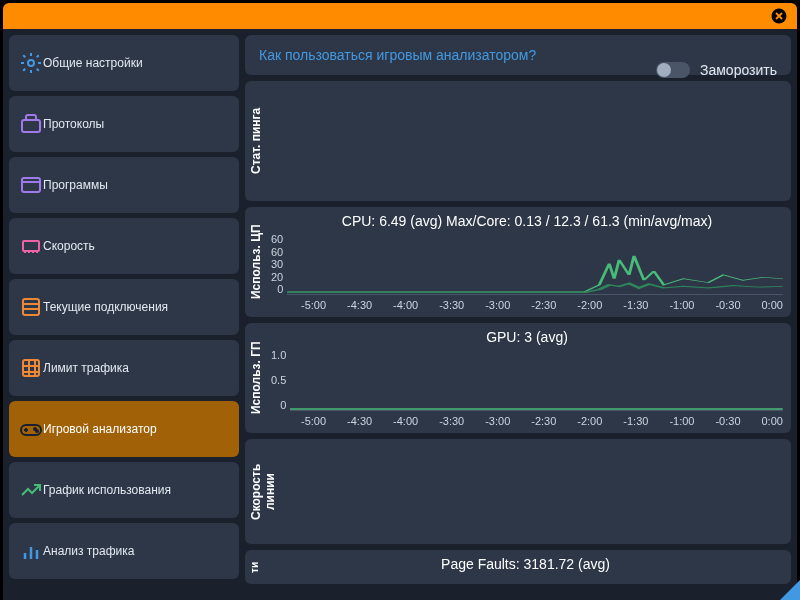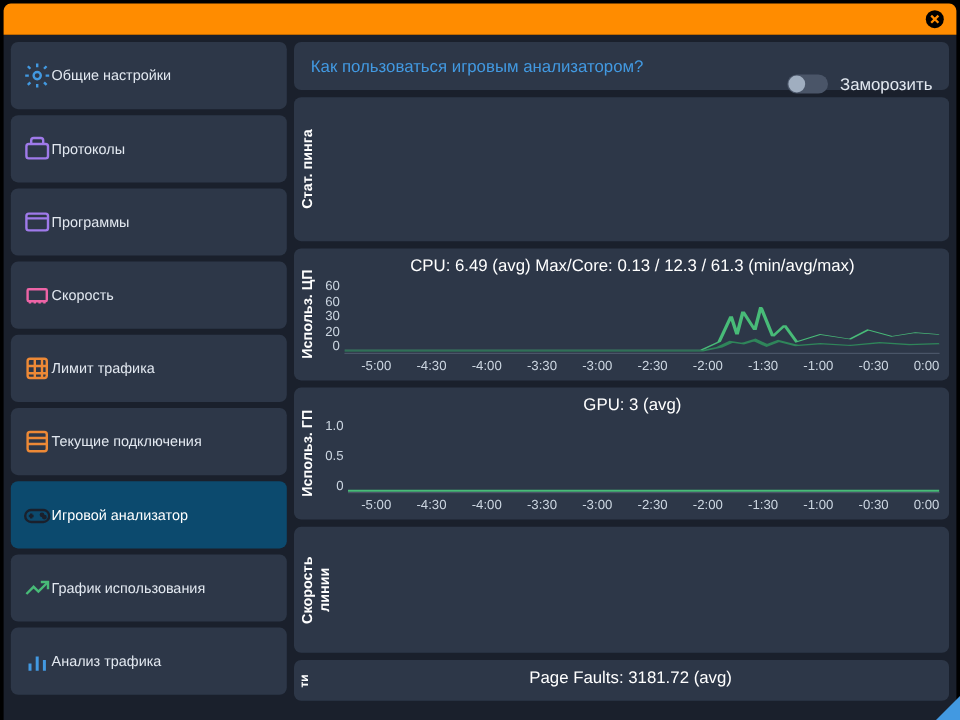--- a/index.html
+++ b/index.html
@@ -46,21 +46,21 @@
     border-radius: 6px;
     height: 56px;
     display: flex;
     align-items: center;
     padding: 0 10px;
     cursor: pointer;
     color: #e2e8f0;
     font-size: 12px;
   }
   .sidebar-item.active {
-    background: #0c4a6e;
+    background: #a16207;
     color: #fff;
   }
   .sidebar-icon {
     width: 24px;
     height: 24px;
     display: flex;
     align-items: center;
     justify-content: center;
   }
   
@@ -235,37 +235,37 @@
             <rect x="4" y="7" width="16" height="10" rx="1"></rect>
             <path d="M6 17v2M10 17v2M14 17v2M18 17v2"></path>
           </svg>
       </span>
       <span>Скорость</span>
     </div>
     <div class="sidebar-item">
       <span class="sidebar-icon">
         <svg viewBox="0 0 24 24" fill="none" stroke="#ed8936" stroke-width="2">
             <rect x="4" y="4" width="16" height="16" rx="2"></rect>
+            <line x1="4" y1="9" x2="20" y2="9"></line>
+            <line x1="4" y1="14" x2="20" y2="14"></line>
+          </svg>
+      </span>
+      <span>Текущие подключения</span>
+    </div>
+    <div class="sidebar-item">
+      <span class="sidebar-icon">
+        <svg viewBox="0 0 24 24" fill="none" stroke="#ed8936" stroke-width="2">
+            <rect x="4" y="4" width="16" height="16" rx="2"></rect>
             <line x1="4" y1="10" x2="20" y2="10"></line>
             <line x1="4" y1="16" x2="20" y2="16"></line>
             <line x1="10" y1="4" x2="10" y2="20"></line>
             <line x1="16" y1="4" x2="16" y2="20"></line>
           </svg>
       </span>
       <span>Лимит трафика</span>
-    </div>
-    <div class="sidebar-item">
-      <span class="sidebar-icon">
-        <svg viewBox="0 0 24 24" fill="none" stroke="#ed8936" stroke-width="2">
-            <rect x="4" y="4" width="16" height="16" rx="2"></rect>
-            <line x1="4" y1="9" x2="20" y2="9"></line>
-            <line x1="4" y1="14" x2="20" y2="14"></line>
-          </svg>
-      </span>
-      <span>Текущие подключения</span>
     </div>
     <div class="sidebar-item active">
       <span class="sidebar-icon">
         <svg viewBox="0 0 24 24" fill="none" stroke="#1a202c" stroke-width="2">
             <rect x="2" y="8" width="20" height="10" rx="5"></rect>
             <line x1="7" y1="11" x2="7" y2="15"></line>
             <line x1="5" y1="13" x2="9" y2="13"></line>
             <circle cx="16" cy="12" r="1" fill="#1a202c"></circle>
             <circle cx="18" cy="14" r="1" fill="#1a202c"></circle>
           </svg>

